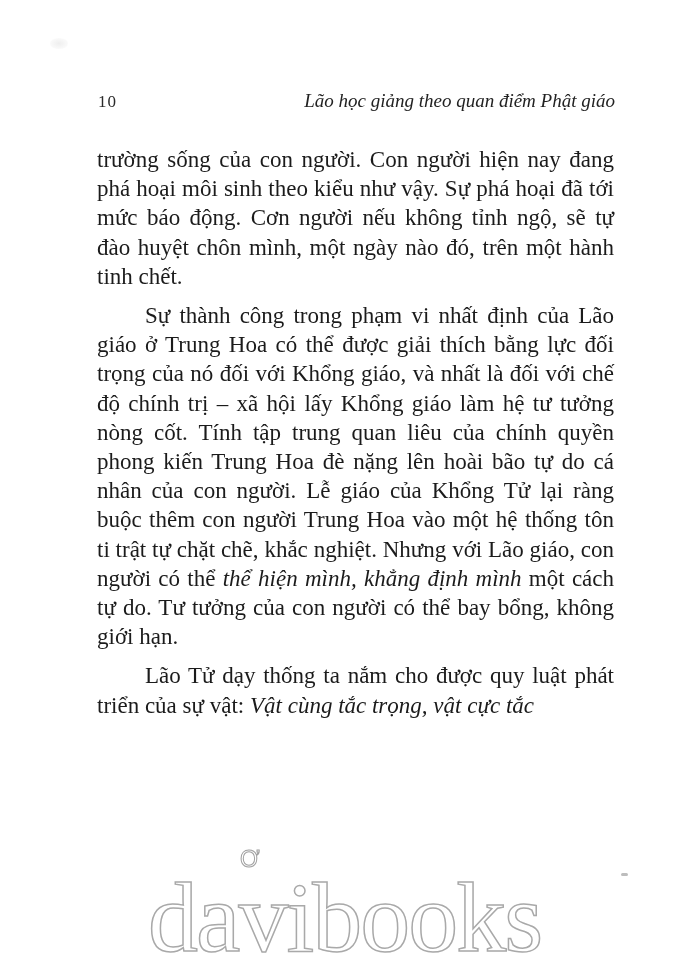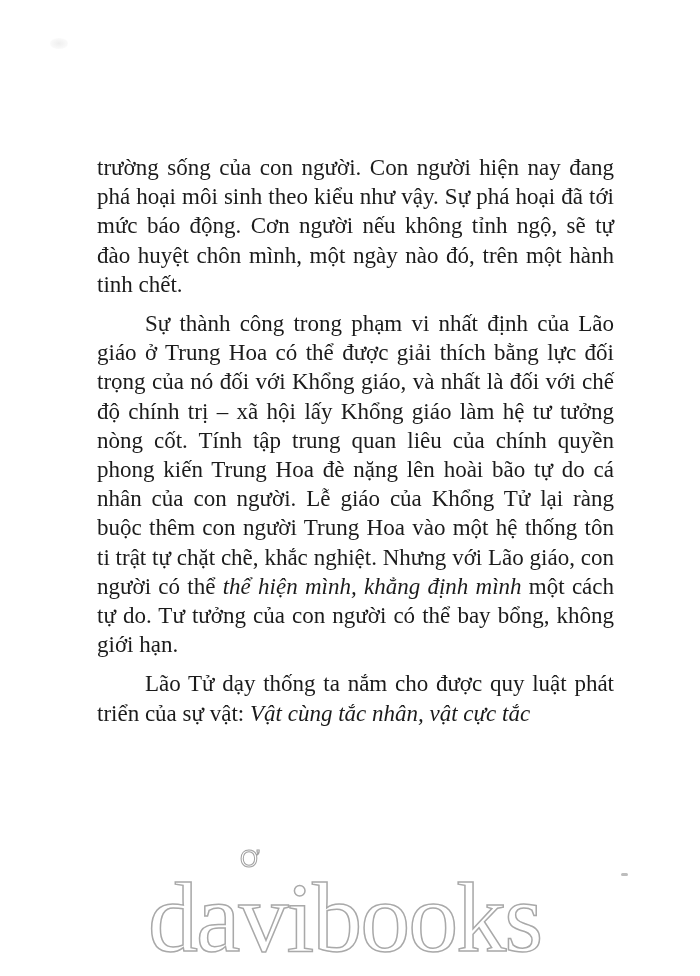--- a/index.html
+++ b/index.html
@@ -40,21 +40,21 @@
     position: absolute;
     top: 145px;
     left: 97px;
     width: 517px;
     font-size: 23px;
     line-height: 29.2px;
     text-align: justify;
     z-index: 2;
   }
   .text-block p {
-    margin: 8px 0 10px 0;
+    margin: 0 0 10px 0;
     text-indent: 48px;
   }
   .text-block p.continued { text-indent: 0; }
   .text-block em { font-style: italic; }
 
   
   .wm-brand {
     position: absolute;
     left: 148px;
     top: 868px;
@@ -112,25 +112,29 @@
     background: #bdbdbd;
   }
 </style>
 </head>
 <body>
 
 <div class="page">
 
   <div class="smudge"></div>
 
+  <div class="header">
+    <span class="page-number">10</span>
+    <span class="running-title">Lão học giảng theo quan điểm Phật giáo</span>
+  </div>
 
   <div class="text-block">
     <p class="continued">trường sống của con người. Con người hiện nay đang phá hoại môi sinh theo kiểu như vậy. Sự phá hoại đã tới mức báo động. Cơn người nếu không tỉnh ngộ, sẽ tự đào huyệt chôn mình, một ngày nào đó, trên một hành tinh chết.</p>
     <p><span>Sự thành công trong phạm vi nhất định của Lão giáo ở Trung Hoa có thể được giải thích bằng lực đối trọng của nó đối với Khổng giáo, và nhất là đối với chế độ chính trị – xã hội lấy Khổng giáo làm hệ tư tưởng nòng cốt. Tính tập trung quan liêu của chính quyền phong kiến Trung Hoa đè nặng lên hoài bão tự do cá nhân của con người. Lễ giáo của Khổng Tử lại ràng buộc thêm con người Trung Hoa vào một hệ thống tôn ti trật tự chặt chẽ, khắc nghiệt. Nhưng với Lão giáo, con người có thể </span><em>thể hiện mình, khẳng định mình</em><span> một cách tự do. Tư tưởng của con người có thể bay bổng, không giới hạn.</span></p>
-    <p><span>Lão Tử dạy thống ta nắm cho được quy luật phát triển của sự vật: </span><em>Vật cùng tắc nhân, vật cực tắc</em></p>
+    <p><span>Lão Tử dạy thống ta nắm cho được quy luật phát triển của sự vật: </span><em>Vật cùng tắc trọng, vật cực tắc</em></p>
   </div>
 
   <div class="wm-ring">Ơ</div>
   <div class="wm-brand">davibooks</div>
 
   <div class="speck"></div>
 
 </div>
 
 </body></html>

